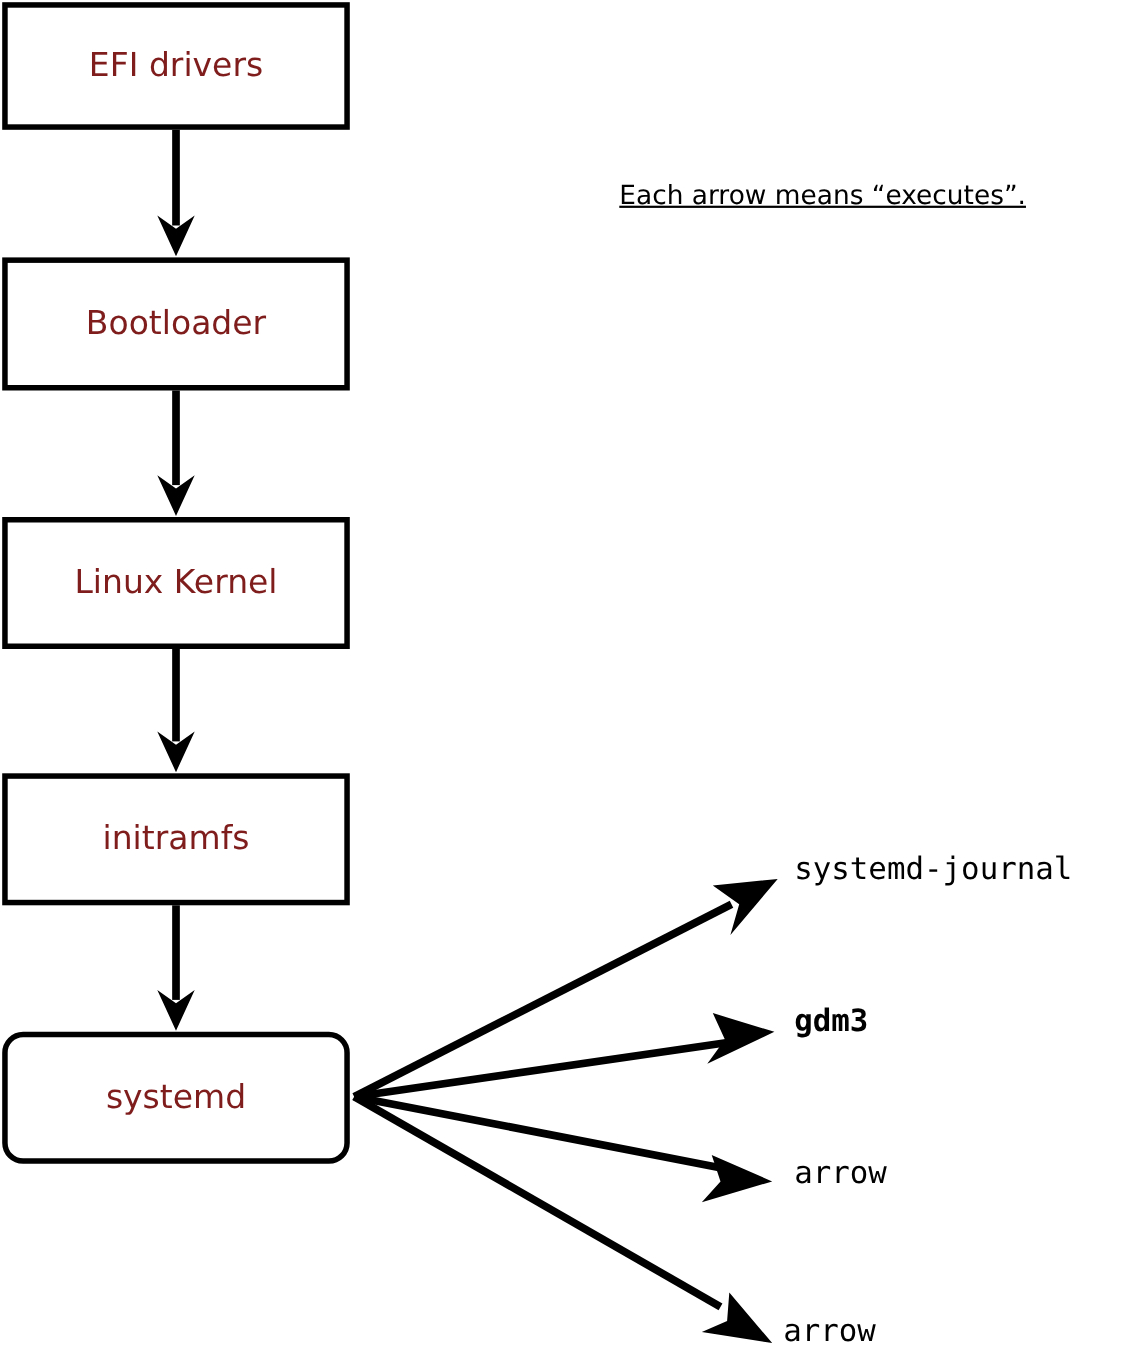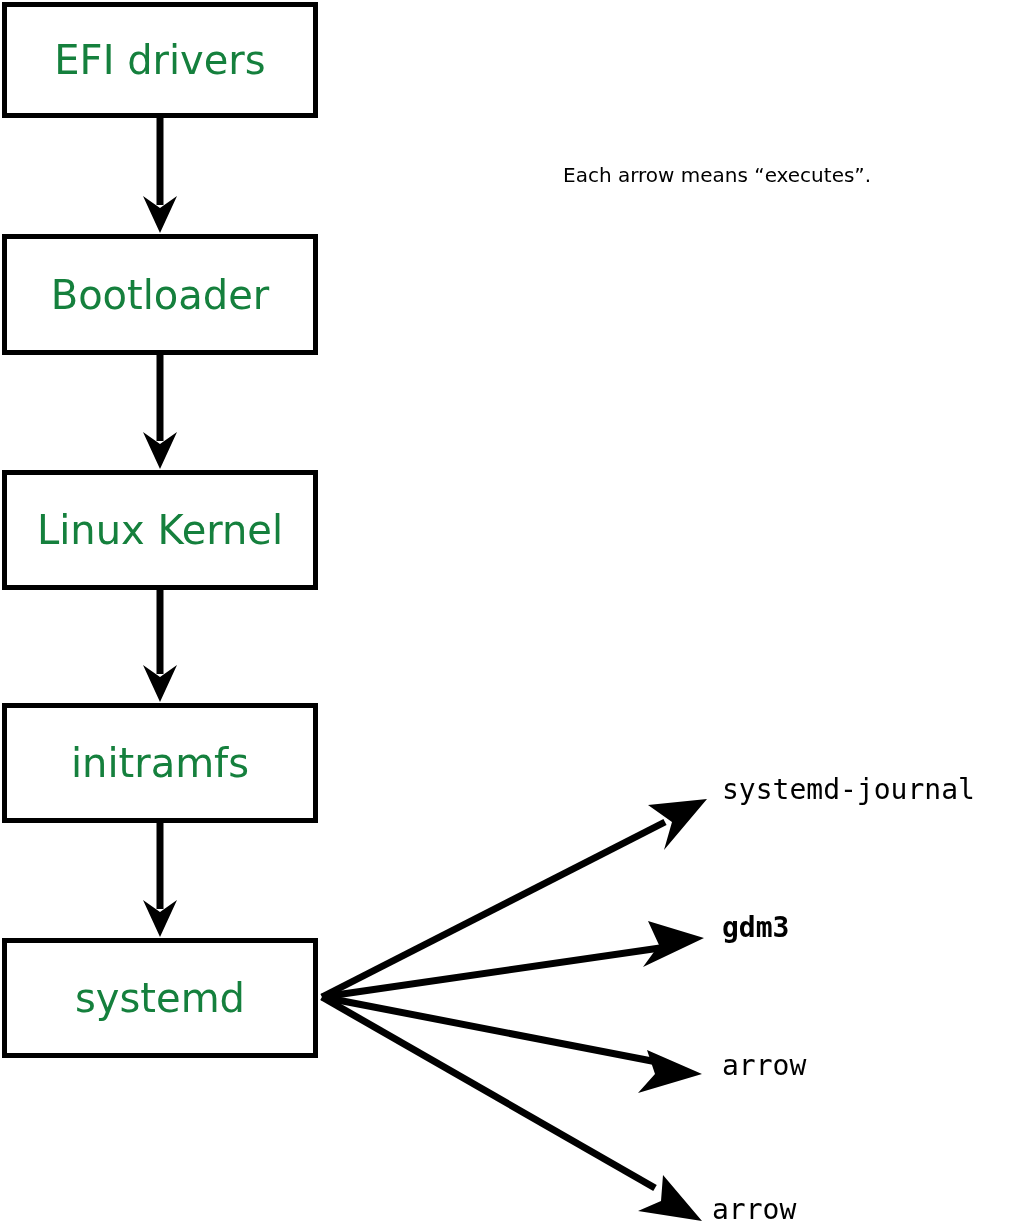--- a/index.html
+++ b/index.html
@@ -20,32 +20,33 @@
     position: absolute;
     box-sizing: border-box;
     border: 5px solid #000000;
     background: #ffffff;
     display: flex;
     align-items: center;
     justify-content: center;
   }
   .stage-label {
     font-family: "DejaVu Sans", sans-serif;
-    font-size: 40px;
-    color: #15803d;
+    font-size: 30px;
+    color: #7f1d1d;
     line-height: 1;
     white-space: nowrap;
   }
   .caption {
     position: absolute;
     font-family: "DejaVu Sans", sans-serif;
-    font-size: 20px;
+    font-size: 24px;
     color: #000000;
     white-space: nowrap;
     line-height: 1;
+    text-decoration: underline;
   }
   .leaf-label {
     position: absolute;
     font-family: "DejaVu Sans Mono", monospace;
     font-size: 28px;
     color: #000000;
     white-space: nowrap;
     line-height: 1;
   }
   svg.arrows {
@@ -72,21 +73,21 @@
   </div>
 
   <div class="stage-box" style="left:2px; top:470px; width:316px; height:120px;">
     <span class="stage-label">Linux Kernel</span>
   </div>
 
   <div class="stage-box" style="left:2px; top:703px; width:316px; height:120px;">
     <span class="stage-label">initramfs</span>
   </div>
 
-  <div class="stage-box" style="left:2px; top:938px; width:316px; height:120px;">
+  <div class="stage-box" style="left:2px; top:938px; width:316px; height:120px;border-radius:19px;">
     <span class="stage-label">systemd</span>
   </div>
 
   <div class="caption" style="left:563px; top:165px;">Each arrow means “executes”.</div>
 
   <div class="leaf-label" style="left:722px; top:776px;">systemd-journal</div>
 
   <div class="leaf-label" style="left:722px; top:914px;font-weight:bold;">gdm3</div>
 
   <div class="leaf-label" style="left:722px; top:1052px;">arrow</div>

